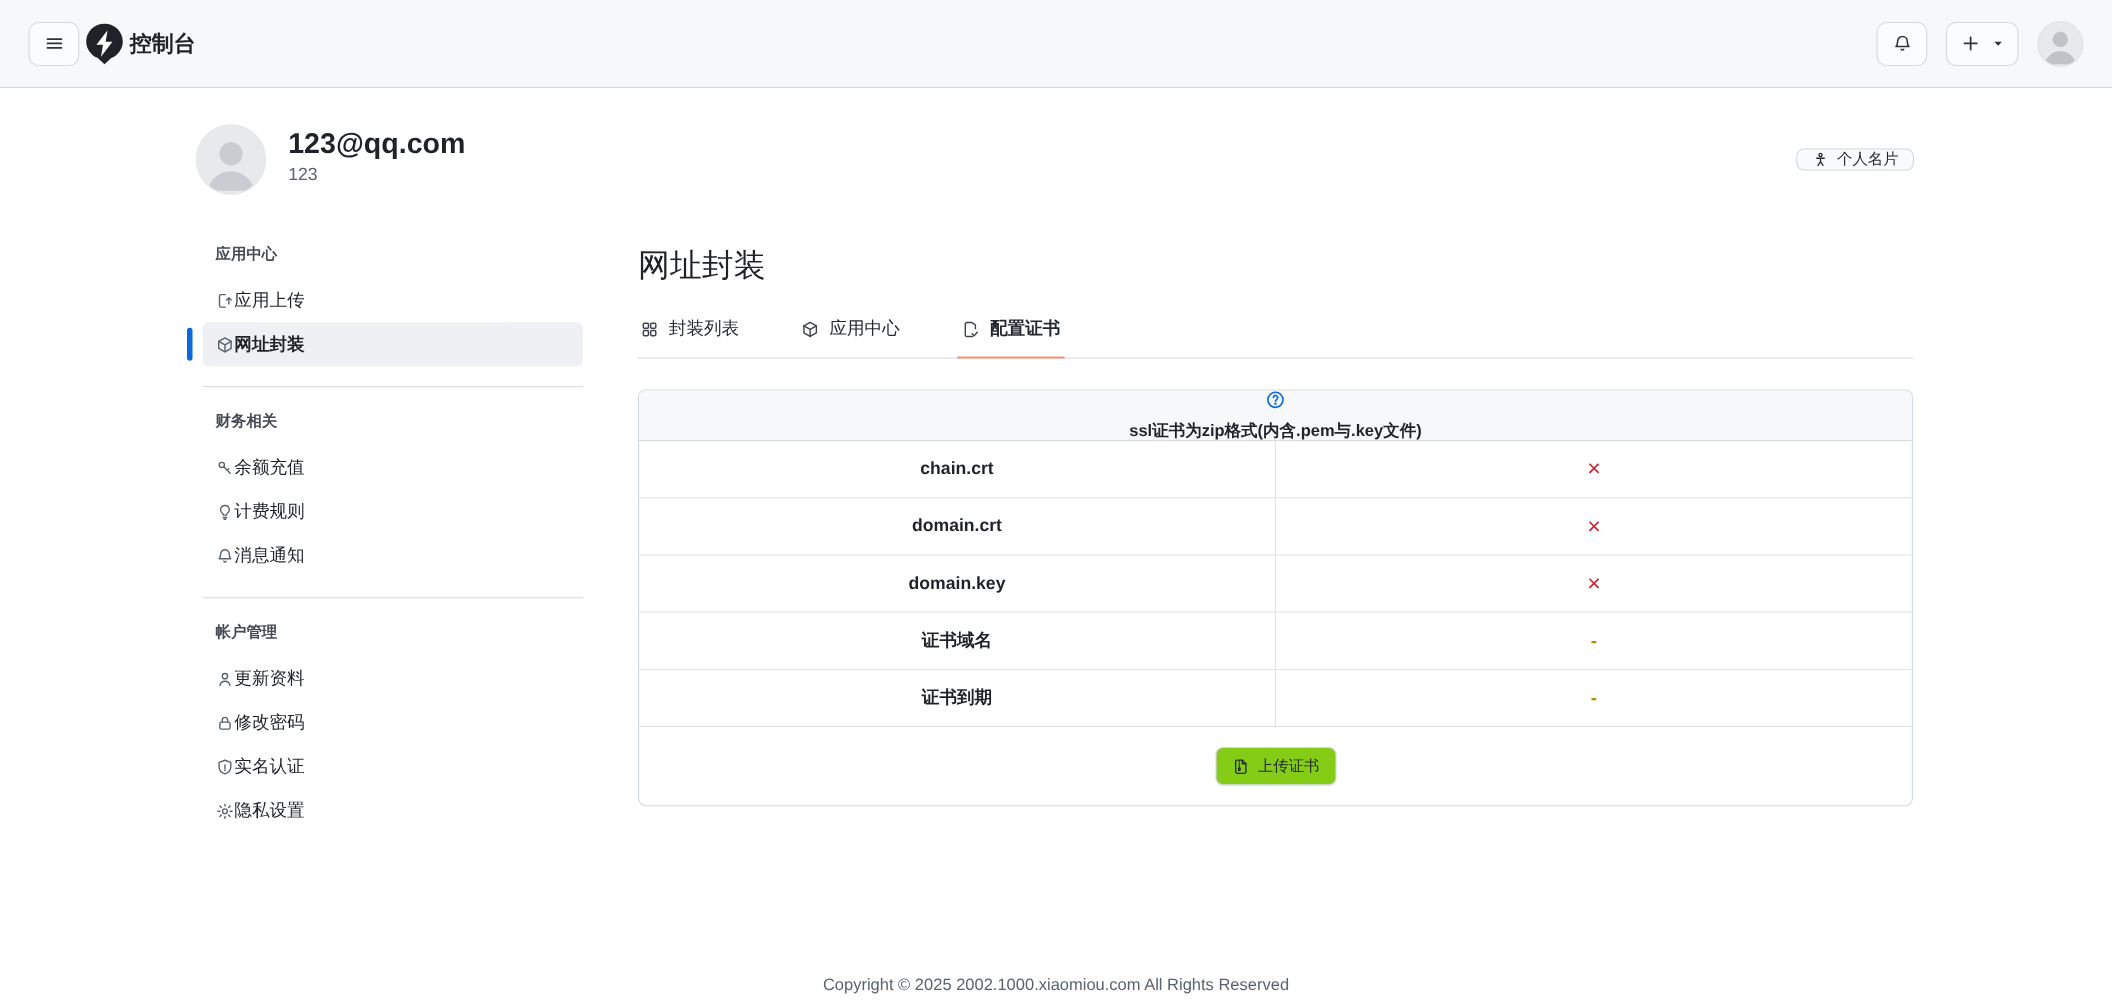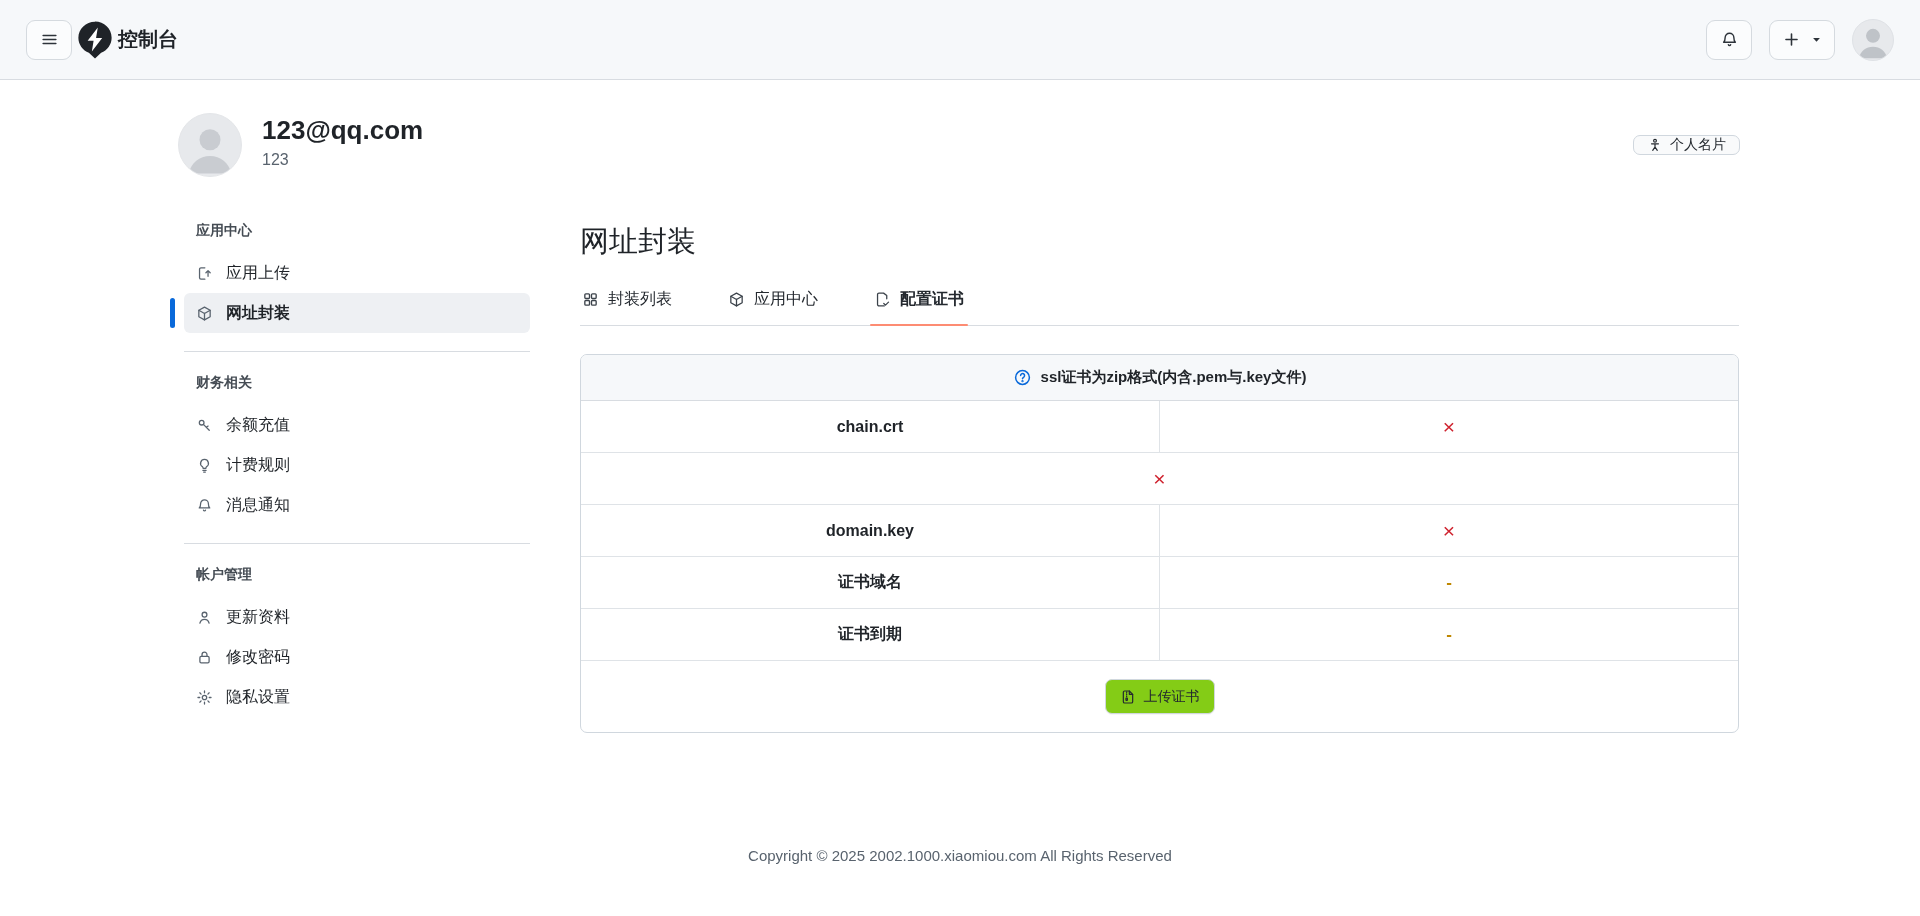--- a/index.html
+++ b/index.html
@@ -33,21 +33,21 @@
     color:#24292f; cursor:pointer; margin-top:22px; }
 
   
   .layout { display:flex; align-items:flex-start; margin:45px 181px 0 184px; }
 
   
   .sidebar { width:346px; flex-shrink:0; }
   .nav-group { padding-bottom:18px; }
   .nav-group + .nav-group { border-top:1px solid #d8dce1; padding-top:22px; }
   .group-header { font-size:14px; font-weight:700; color:#454c54; padding:0 12px; margin-bottom:13px; }
-  .nav-item { display:flex; align-items:center; gap:13px; height:40px; padding:0 12px;
+  .nav-item { display:flex; align-items:center; height:40px; padding:0 12px;
     border-radius:6px; font-size:16px; color:#1f2328; position:relative; cursor:pointer; }
   .nav-item .icon { color:#59636e; flex-shrink:0; }
   .nav-item.active { background:#eef0f3; font-weight:700; }
   .nav-item.active::before { content:""; position:absolute; left:-14px; top:5px; bottom:5px;
     width:5px; border-radius:3px; background:#0969da; }
 
   
   .main { flex:1; margin-left:50px; min-width:0; }
   .page-title { font-size:29px; font-weight:500; color:#1f2328; margin-bottom:21px; }
   .tabs { display:flex; gap:52px; border-bottom:1px solid #d8dce1; }
@@ -56,21 +56,21 @@
   .tab .icon { color:#3c434b; }
   .tab.active { font-weight:700; }
   .tab.active::after { content:""; position:absolute; left:-2px; right:-2px; bottom:-1px;
     height:2.5px; border-radius:3px; background:#fd8c73; }
 
   
   .cert-card { margin-top:28px; border:1px solid #d0d7de; border-radius:7px;
     overflow:hidden; background:#fff; }
   .card-header { height:46px; background:#f6f8fa; border-bottom:1px solid #d8dce1;
     display:flex; align-items:center; justify-content:center; gap:9px;
-    font-size:15px; font-weight:700; color:#1f2328; }
+    font-size:15px; font-weight:700; color:#1f2328;flex-direction:column; }
   .cert-row { display:flex; height:52px; border-bottom:1px solid #dfe3e7; }
   .cert-row .cell { flex:1; display:flex; align-items:center; justify-content:center; }
   .cell.name { border-right:1px solid #dfe3e7; font-weight:700; font-size:16px; color:#1f2328; }
   .mark-x { color:#cf222e; font-size:21px; line-height:1; font-weight:400; }
   .mark-dash { color:#bf8700; font-size:17px; font-weight:700; line-height:1; }
   .card-footer { height:71px; display:flex; align-items:center; justify-content:center; }
   .upload-btn { display:flex; align-items:center; gap:8px; height:35px; padding:0 14px;
     background:#84cc16; border:1px solid #d0d7de; border-radius:7px; font-size:14px;
     color:#24292f; cursor:pointer; box-shadow:0 1px 0 rgba(27,31,36,.04); }
 
@@ -223,20 +223,30 @@
           <svg width="17" height="17" viewBox="0 0 24 24" fill="none" stroke="currentColor" stroke-width="1.8" stroke-linecap="round" stroke-linejoin="round">
               <rect x="5.5" y="10.5" width="13" height="9" rx="1.8"></rect>
               <path d="M8.5 10.5V8a3.5 3.5 0 0 1 7 0v2.5"></path>
             </svg>
         </span>
         <span>修改密码</span>
       </div>
       <div class="nav-item">
         <span class="icon">
           <svg width="17" height="17" viewBox="0 0 24 24" fill="none" stroke="currentColor" stroke-width="1.8" stroke-linecap="round" stroke-linejoin="round">
+              <path d="M12 3l7.5 2.8v5.4c0 4.6-3.1 7.8-7.5 9.3-4.4-1.5-7.5-4.7-7.5-9.3V5.8z"></path>
+              <path d="M12 13.5V9"></path>
+              <circle cx="12" cy="16" r="0.4" fill="currentColor"></circle>
+            </svg>
+        </span>
+        <span>实名认证</span>
+      </div>
+      <div class="nav-item">
+        <span class="icon">
+          <svg width="17" height="17" viewBox="0 0 24 24" fill="none" stroke="currentColor" stroke-width="1.8" stroke-linecap="round" stroke-linejoin="round">
               <circle cx="12" cy="12" r="3.1"></circle>
               <path d="M12 2.8v2.5M12 18.7v2.5M2.8 12h2.5M18.7 12h2.5M5.4 5.4l1.8 1.8M16.8 16.8l1.8 1.8M18.6 5.4l-1.8 1.8M7.2 16.8l-1.8 1.8"></path>
             </svg>
         </span>
         <span>隐私设置</span>
       </div>
     </div>
 
   </aside>
 
@@ -287,20 +297,21 @@
         <span>ssl证书为zip格式(内含.pem与.key文件)</span>
       </div>
 
       <div class="cert-row">
         <div class="cell name">chain.crt</div>
         <div class="cell">
             <span class="mark-x">×</span>
           </div>
       </div>
       <div class="cert-row">
+        <div class="cell name">domain.crt</div>
         <div class="cell">
             <span class="mark-x">×</span>
           </div>
       </div>
       <div class="cert-row">
         <div class="cell name">domain.key</div>
         <div class="cell">
             <span class="mark-x">×</span>
           </div>
       </div>

